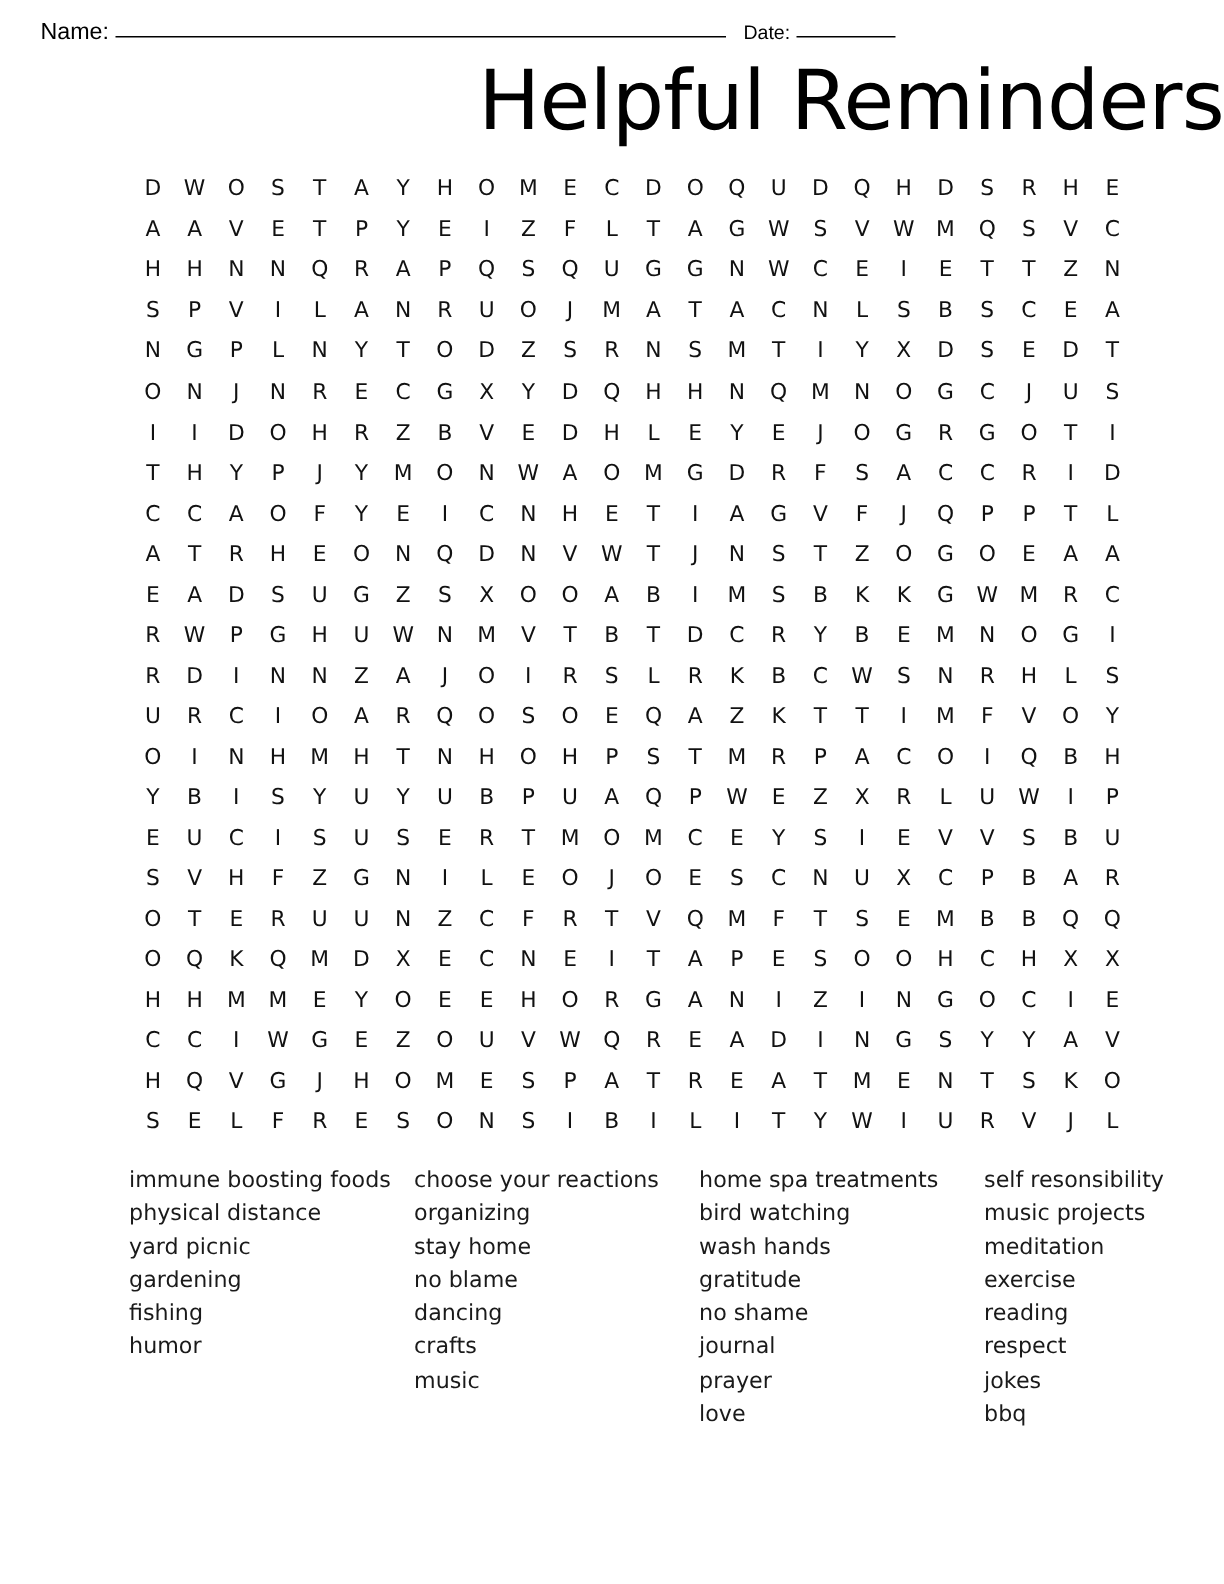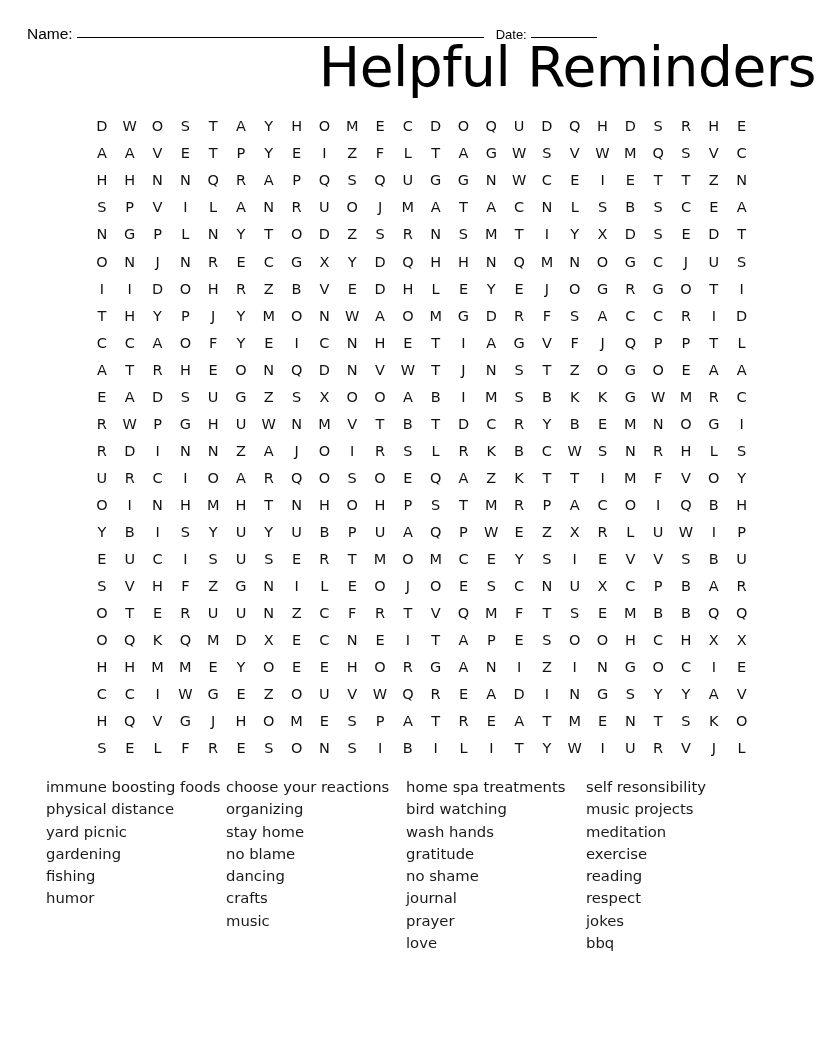--- a/index.html
+++ b/index.html
@@ -20,21 +20,21 @@
 
   
   .header-line {
     position: absolute;
     top: 0px;
     left: 0px;
     width: 816px;
     height: 26px;
     display: flex;
     align-items: baseline;
-    padding-top: 26px;
+    padding-top: 14px;
     box-sizing: border-box;
   }
   .name-label {
     font-family: "Liberation Sans", sans-serif;
     font-size: 15.5px;
     line-height: 1;
     margin-left: 27px;
     white-space: pre;
   }
   .name-rule {
@@ -101,21 +101,22 @@
     user-select: none;
   }
 
   
   .word-list {
     position: absolute;
     top: 776px;
     left: 46px;
     width: 730px;
     display: flex;
-    gap: 0px;
+    gap: 10px;
+    justify-content: flex-end;
   }
   .word-col {
     width: 180px;
     flex: 0 0 180px;
   }
   .word-col:last-child { flex: 0 0 auto; width: auto; }
   .word-item {
     font-family: "DejaVu Sans", sans-serif;
     font-size: 14.8px;
     line-height: 22.3px;

